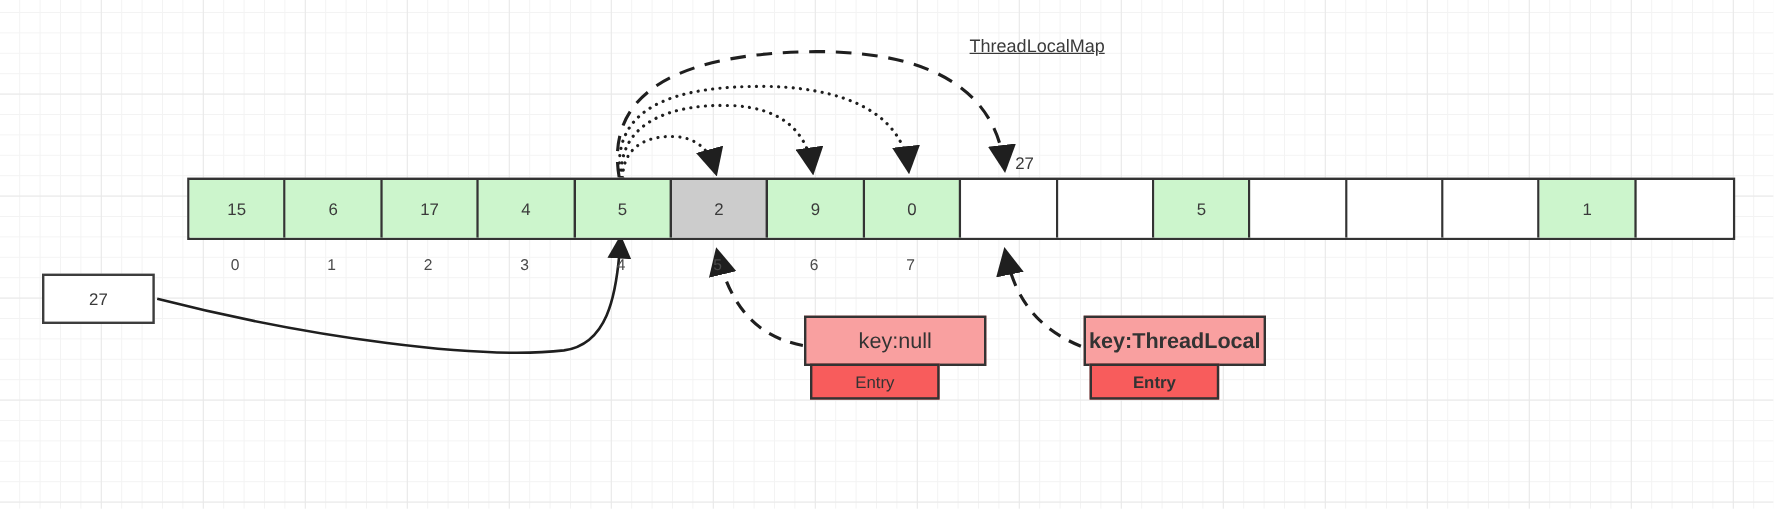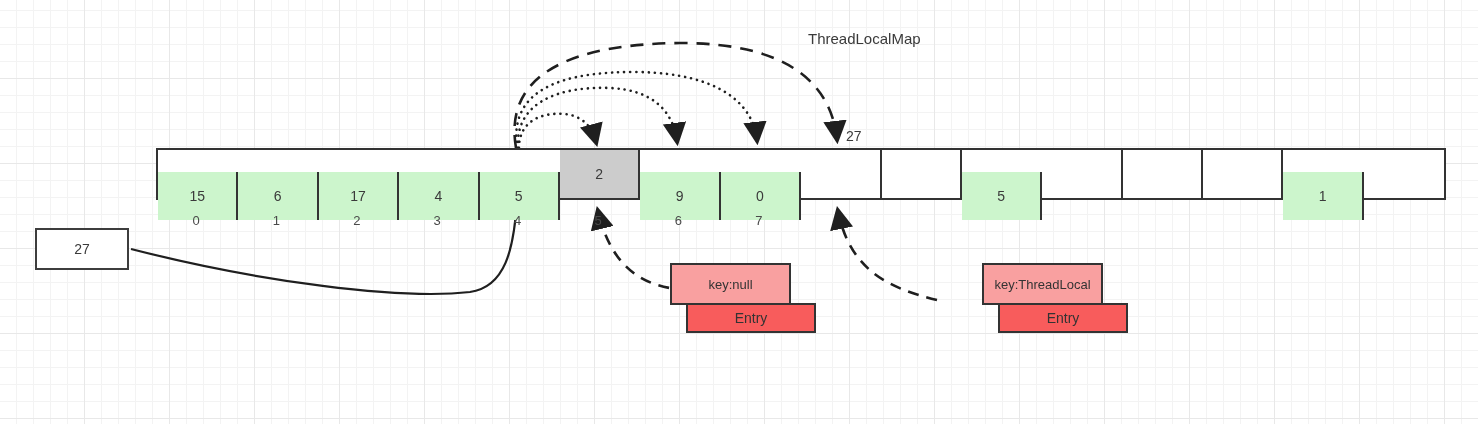--- a/index.html
+++ b/index.html
@@ -37,20 +37,21 @@
     pointer-events: none;
   }
   
   #title {
     position: absolute;
     left: 808px;
     top: 30px;
     font-size: 15px;
     color: #3a3a3a;
     white-space: nowrap;
+    text-decoration: underline;
   }
   
   #array {
     position: absolute;
     left: 156px;
     top: 148px;
     height: 52px;
     display: flex;
     border: 2px solid #333333;
     box-sizing: border-box;
@@ -62,21 +63,21 @@
     box-sizing: border-box;
     border-right: 2px solid #333333;
     display: flex;
     align-items: center;
     justify-content: center;
     font-size: 14px;
     color: #3a3a3a;
     background: #ffffff;
   }
   .cell:last-child { border-right: none; }
-  .cell.green { background: #ccf5cc; margin-top: 22px; }
+  .cell.green { background: #ccf5cc; }
   .cell.gray  { background: #cccccc; }
   
   .idx {
     position: absolute;
     top: 213px;
     width: 80px;
     text-align: center;
     font-size: 13px;
     color: #4a4a4a;
   }
@@ -102,37 +103,37 @@
     left: 846px;
     top: 128px;
     font-size: 14px;
     color: #3a3a3a;
   }
   
   .entry-card {
     position: absolute;
   }
   .entry-kv {
-    width: 121px;
+    width: 152px;
     height: 42px;
     box-sizing: border-box;
     border: 2px solid #333333;
     background: #f9a0a0;
     display: flex;
     align-items: center;
     justify-content: center;
-    font-size: 13px;
+    font-size: 18px;
     color: #333333;
     margin-bottom: -2px;
   }
   .entry-tag {
     position: relative;
-    width: 130px;
+    width: 108px;
     height: 30px;
-    margin-left: 16px;
+    margin-left: 5px;
     margin-top: -1px;
     box-sizing: border-box;
     border: 2px solid #333333;
     background: #f85c5c;
     display: flex;
     align-items: center;
     justify-content: center;
     font-size: 14px;
     color: #333333;
   }
@@ -198,18 +199,18 @@
       <div class="idx" style="left: 718.8px;">7</div>
     </div>
 
   <div id="src-box">27</div>
 
   <div class="entry-card" style="left:670px; top:263px;">
     <div class="entry-kv">key:null</div>
     <div class="entry-tag">Entry</div>
   </div>
 
-  <div class="entry-card" style="left:982px; top:263px;">
+  <div class="entry-card" style="left:903px; top:263px;font-weight:bold;">
     <div class="entry-kv">key:ThreadLocal</div>
     <div class="entry-tag">Entry</div>
   </div>
 
 </div>
 
 </body></html>

